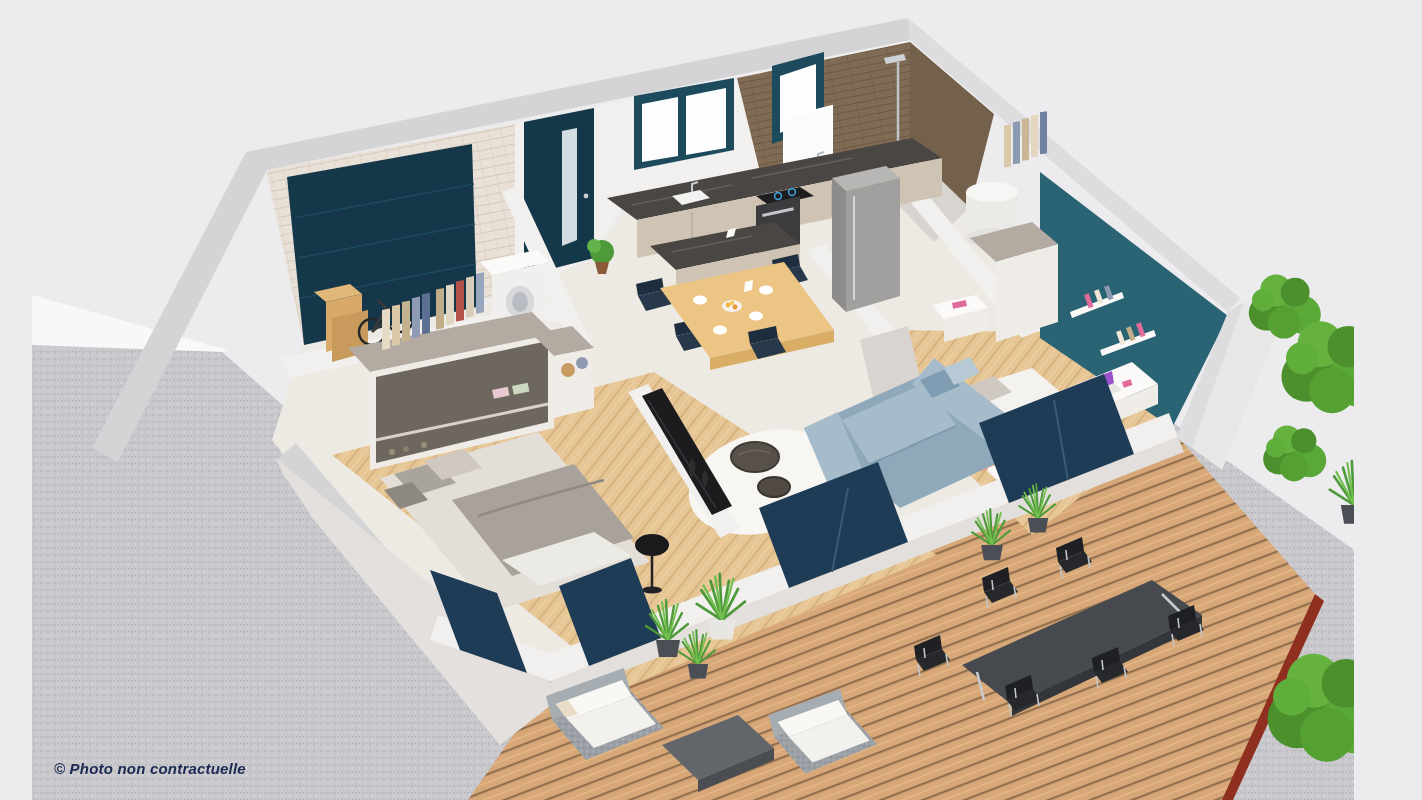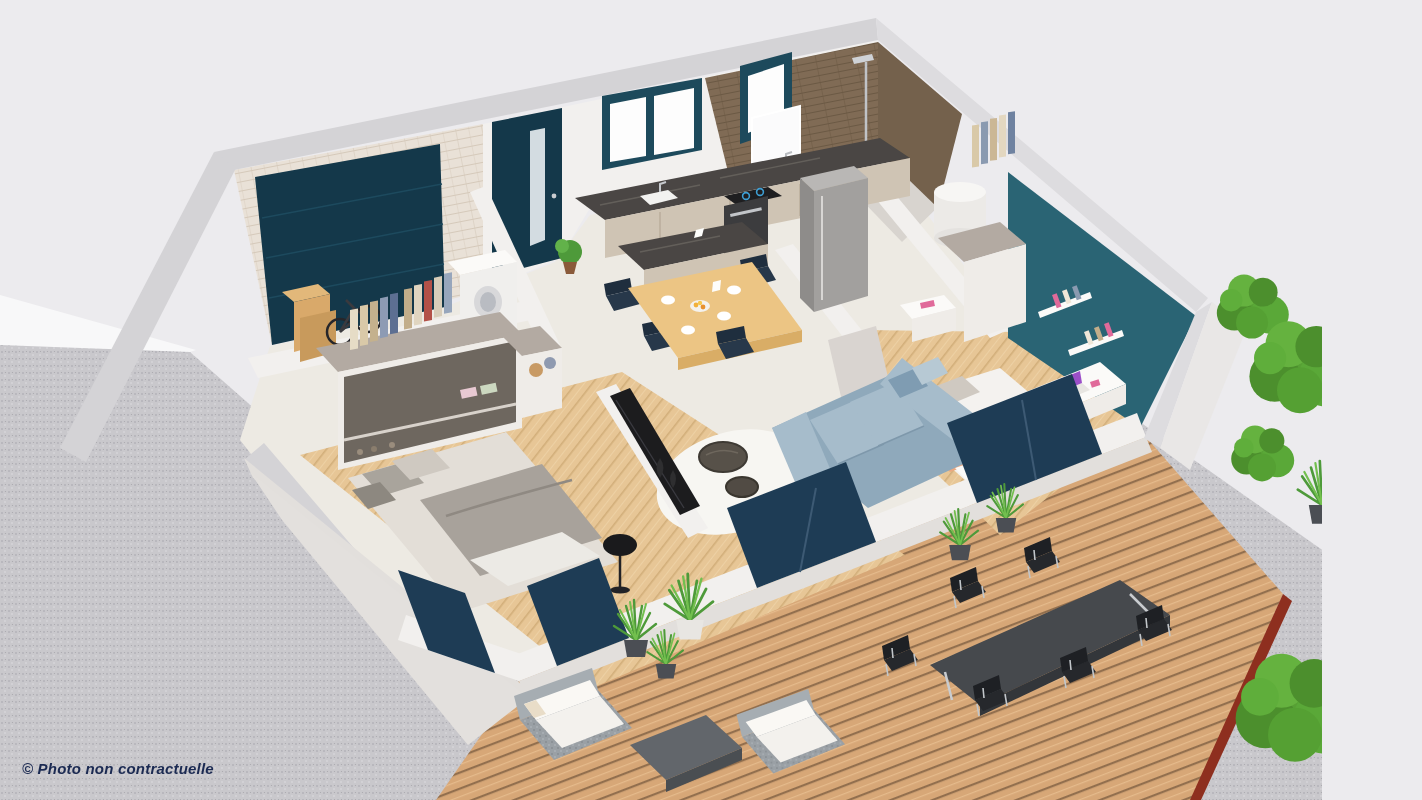--- a/index.html
+++ b/index.html
@@ -1,17 +1,17 @@
 <!DOCTYPE html>
 <html style="--background: #ecebee; --gravel: #c9c8cc; --deck-wood: #d7a777; --wall-white: #f2f0ee; --wall-cap: #d4d3d6; --brick: #e9e1d7; --accent-teal: #2a6474; --door-teal: #14384a; --window-frame: #1d4a5c; --glass-navy: #1e3c55; --floor-tile: #edeae3; --floor-wood: #e7c696; --counter-marble: #4a4644; --cabinet: #cfc4b4; --sofa-blue: #8fa9bb; --rug: #f7f6f2; --bush-green: #57a035; --grass-green: #4e9a3a; --salmon: #eba87f; --charcoal: #2b2d31; --red-edge: #8e2f1f; --caption-navy: #1b2a52;"><head>
 <meta charset="utf-8">
 <style>
   html,body{margin:0;padding:0;background:#ecebee;}
   #stage{position:relative;width:1322px;height:800px;overflow:hidden;
-         font-family:"Liberation Sans",sans-serif;background:var(--background,#ecebee);}
+         font-family:"Liberation Sans",sans-serif;background:var(--background,#ecebee);margin-left:32px;}
   #stage svg{position:absolute;left:0;top:0;display:block;}
   .bg{fill:var(--background,#ecebee);}
   .band{fill:#f8f8f9;}
   .gravel{fill:url(#gravelPat);}
   .deck{fill:url(#plankPat);}
   .redEdge{fill:var(--red-edge,#8e2f1f);}
   .wallCap{fill:var(--wall-cap,#d4d3d6);}
   .wallCap2{fill:#dddcdf;}
   .wallFace{fill:var(--wall-white,#f2f0ee);}
   .wallFaceShade{fill:#e2dfdc;}

